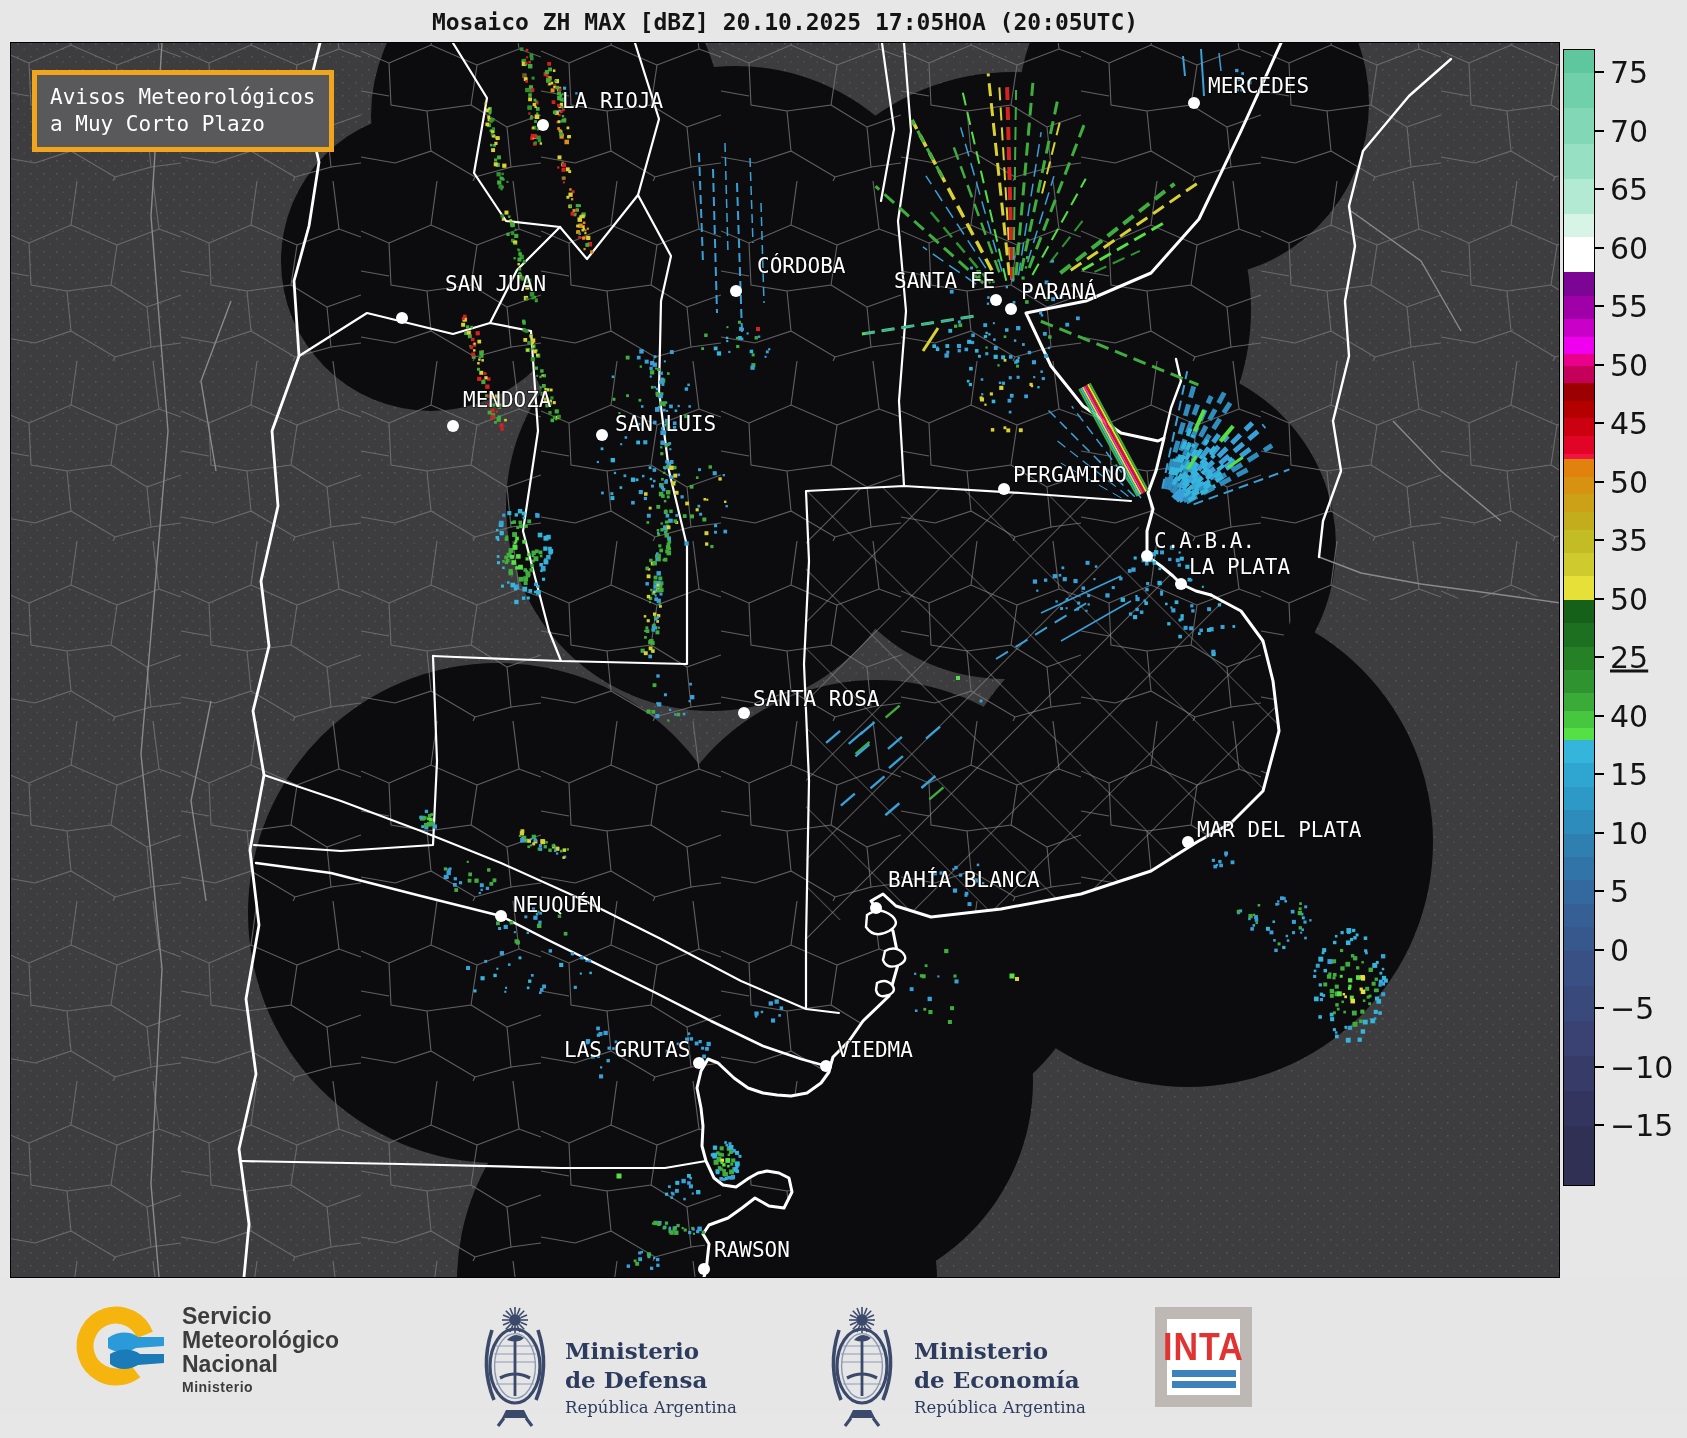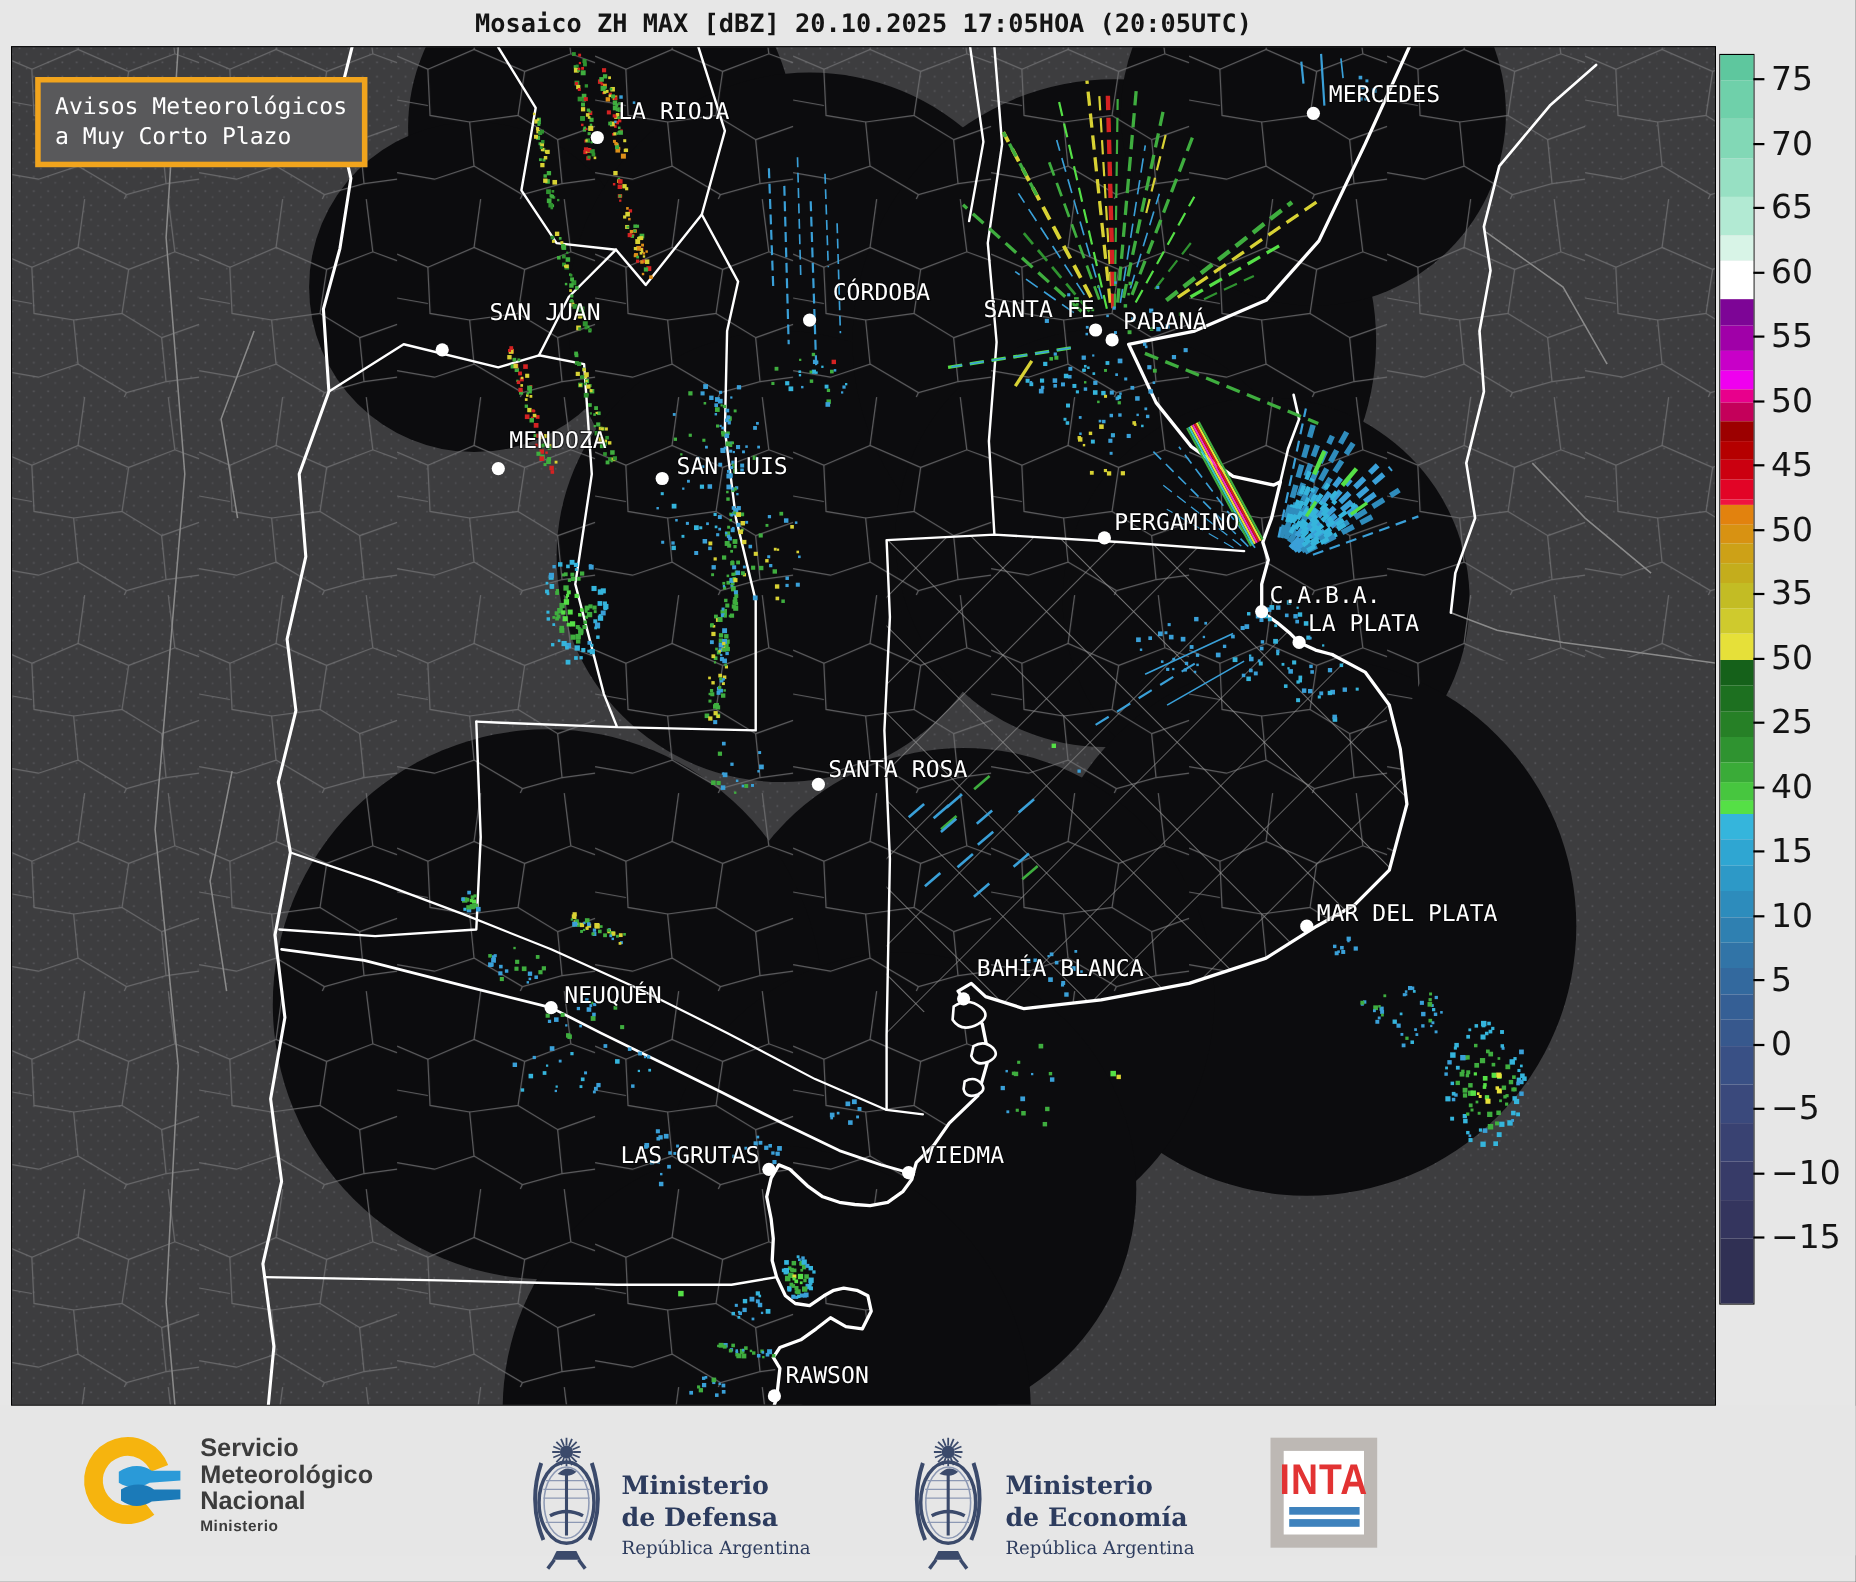--- a/index.html
+++ b/index.html
@@ -1722,21 +1722,21 @@
     <div class="cb-label" style="top: 364.9px;">50</div>
     <div class="cb-tick" style="top: 422.4px;"></div>
     <div class="cb-label" style="top: 423.4px;">45</div>
     <div class="cb-tick" style="top: 480.9px;"></div>
     <div class="cb-label" style="top: 481.9px;">50</div>
     <div class="cb-tick" style="top: 539.4px;"></div>
     <div class="cb-label" style="top: 540.4px;">35</div>
     <div class="cb-tick" style="top: 597.9px;"></div>
     <div class="cb-label" style="top: 598.9px;">50</div>
     <div class="cb-tick" style="top: 656.4px;"></div>
-    <div class="cb-label" style="top: 657.4px;">25</div>
+    <div class="cb-label" style="top: 657.4px; text-decoration: underline;">25</div>
     <div class="cb-tick" style="top: 714.9px;"></div>
     <div class="cb-label" style="top: 715.9px;">40</div>
     <div class="cb-tick" style="top: 773.4px;"></div>
     <div class="cb-label" style="top: 774.4px;">15</div>
     <div class="cb-tick" style="top: 831.9px;"></div>
     <div class="cb-label" style="top: 832.9px;">10</div>
     <div class="cb-tick" style="top: 890.4px;"></div>
     <div class="cb-label" style="top: 891.4px;">5</div>
     <div class="cb-tick" style="top: 948.9px;"></div>
     <div class="cb-label" style="top: 949.9px;">0</div>

